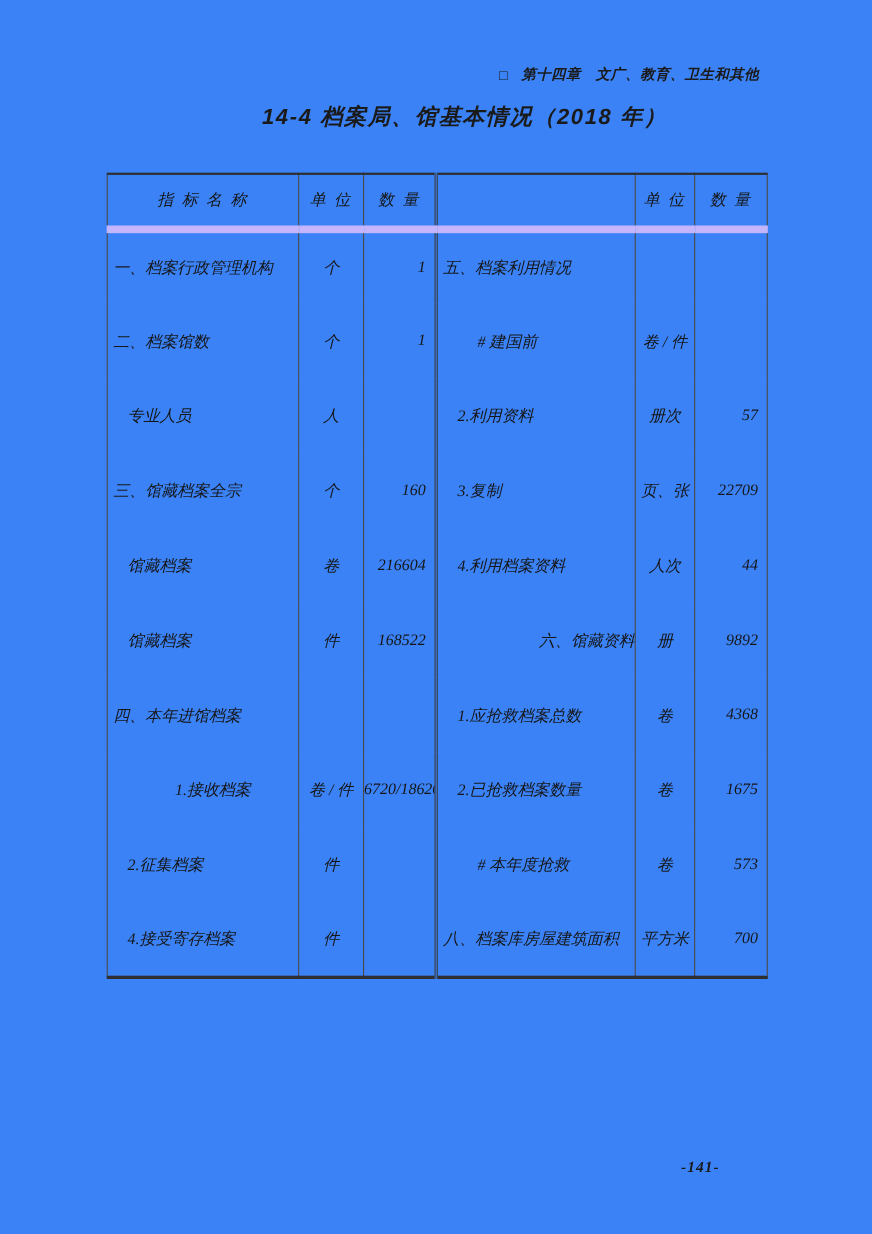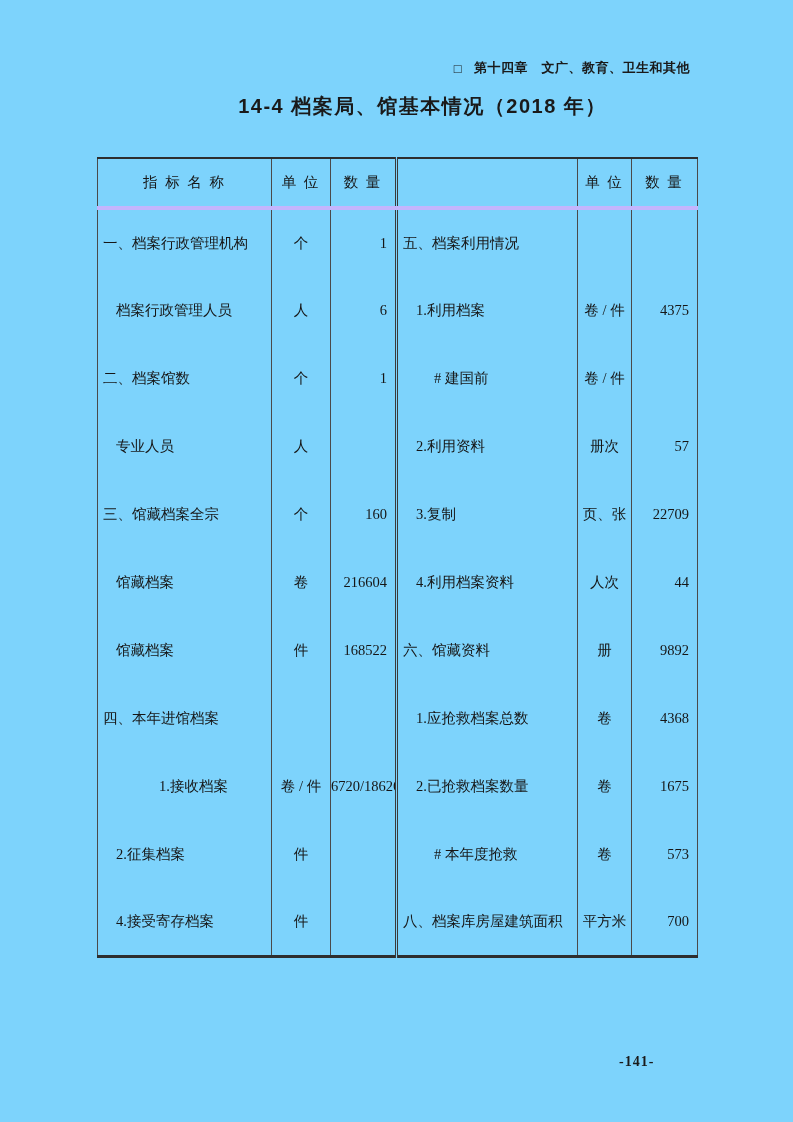--- a/index.html
+++ b/index.html
@@ -5,22 +5,23 @@
   html, body { margin: 0; padding: 0; }
   body {
     width: 793px; height: 1122px;
     background: #f6f6f4;
     font-family: "Liberation Serif", "DejaVu Serif", serif;
     color: #1a1a1a;
   }
   .page {
     position: relative;
     width: 793px; height: 1122px;
-    background: #7dd3fc;
+    background: #3b82f6;
     overflow: hidden;
+    font-style: italic;
   }
   .chapter-header {
     position: absolute;
     top: 59px; right: 103px;
     font-family: "Liberation Sans", "DejaVu Sans", sans-serif;
     font-size: 13px; font-weight: bold;
     letter-spacing: 0.5px;
     white-space: nowrap;
   }
   .chapter-header .marker {
@@ -57,21 +58,21 @@
   col.w4 { width: 181px; } col.w5 { width: 54px; } col.w6 { width: 66px; }
   thead tr { height: 50px; }
   tbody tr { height: 68px; }
   th, td {
     vertical-align: middle;
     font-weight: normal;
     padding: 0;
     overflow: hidden;
     white-space: nowrap;
   }
-  th { border-bottom: 4px solid #c4b5fd; text-align: center; letter-spacing: 2px; }
+  th { border-bottom: 7px solid #c4b5fd; text-align: center; letter-spacing: 2px; }
   .c2, .c3, .c5, .c6 { border-left: 1px solid #4a4a4a; }
   .c4 { border-left: 3px double #3a3a3a; }
   td.c1, td.c4 { text-align: left; }
   td.c2, td.c5 { text-align: center; }
   td.c3, td.c6 { text-align: right; padding-right: 8px; }
   .footer {
     position: absolute;
     top: 1054px; left: 619px;
     font-size: 14px; font-weight: bold;
     letter-spacing: 1px;
@@ -110,28 +111,20 @@
     <tbody id="table-body">
         <tr>
           <td class="c1" style="padding-left: 5px;">一、档案行政管理机构</td>
           <td class="c2">个</td>
           <td class="c3">1</td>
           <td class="c4" style="padding-left: 5px;">五、档案利用情况</td>
           <td class="c5"></td>
           <td class="c6"></td>
         </tr>
         <tr>
-          <td class="c1" style="padding-left: 18px;">档案行政管理人员</td>
-          <td class="c2">人</td>
-          <td class="c3">6</td>
-          <td class="c4" style="padding-left: 18px;">1.利用档案</td>
-          <td class="c5">卷 / 件</td>
-          <td class="c6">4375</td>
-        </tr>
-        <tr>
           <td class="c1" style="padding-left: 5px;">二、档案馆数</td>
           <td class="c2">个</td>
           <td class="c3">1</td>
           <td class="c4" style="padding-left: 36px;">#  建国前</td>
           <td class="c5">卷 / 件</td>
           <td class="c6"></td>
         </tr>
         <tr>
           <td class="c1" style="padding-left: 18px;">专业人员</td>
           <td class="c2">人</td>
@@ -153,21 +146,21 @@
           <td class="c2">卷</td>
           <td class="c3">216604</td>
           <td class="c4" style="padding-left: 18px;">4.利用档案资料</td>
           <td class="c5">人次</td>
           <td class="c6">44</td>
         </tr>
         <tr>
           <td class="c1" style="padding-left: 18px;">馆藏档案</td>
           <td class="c2">件</td>
           <td class="c3">168522</td>
-          <td class="c4" style="padding-left: 5px;">六、馆藏资料</td>
+          <td class="c4" style="padding-left: 5px; text-align: right;">六、馆藏资料</td>
           <td class="c5">册</td>
           <td class="c6">9892</td>
         </tr>
         <tr>
           <td class="c1" style="padding-left: 5px;">四、本年进馆档案</td>
           <td class="c2"></td>
           <td class="c3"></td>
           <td class="c4" style="padding-left: 18px;">1.应抢救档案总数</td>
           <td class="c5">卷</td>
           <td class="c6">4368</td>

